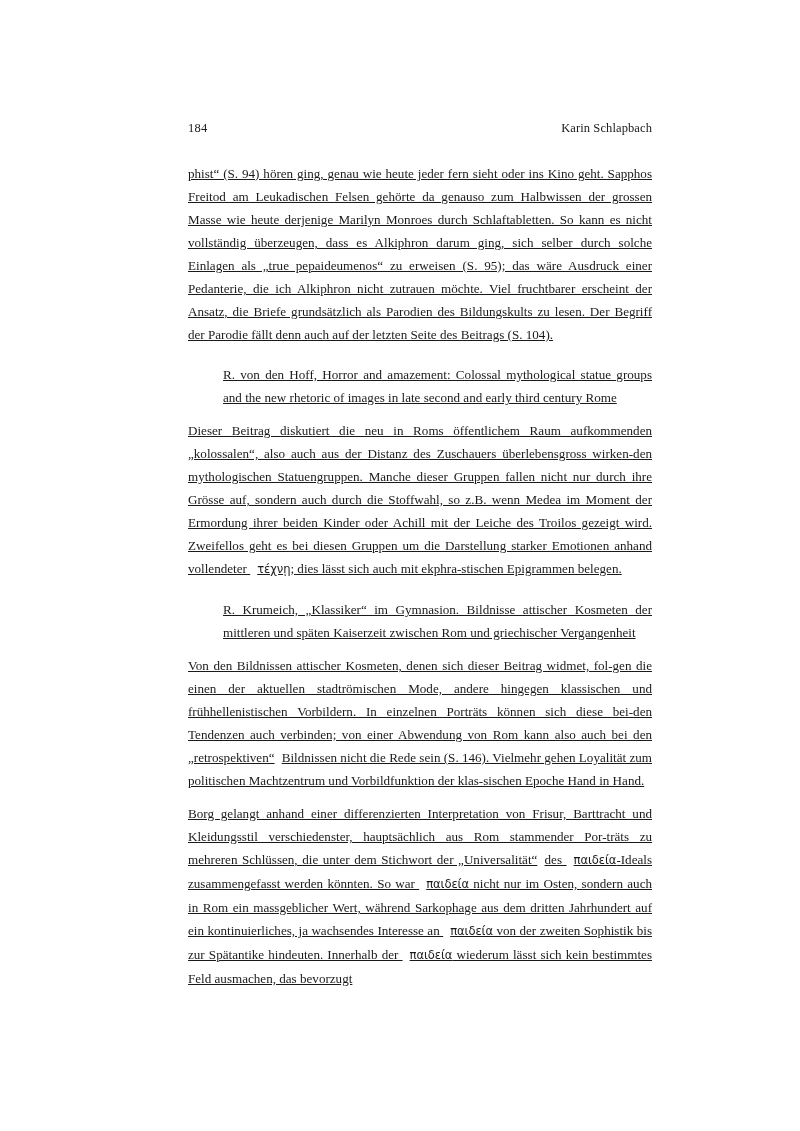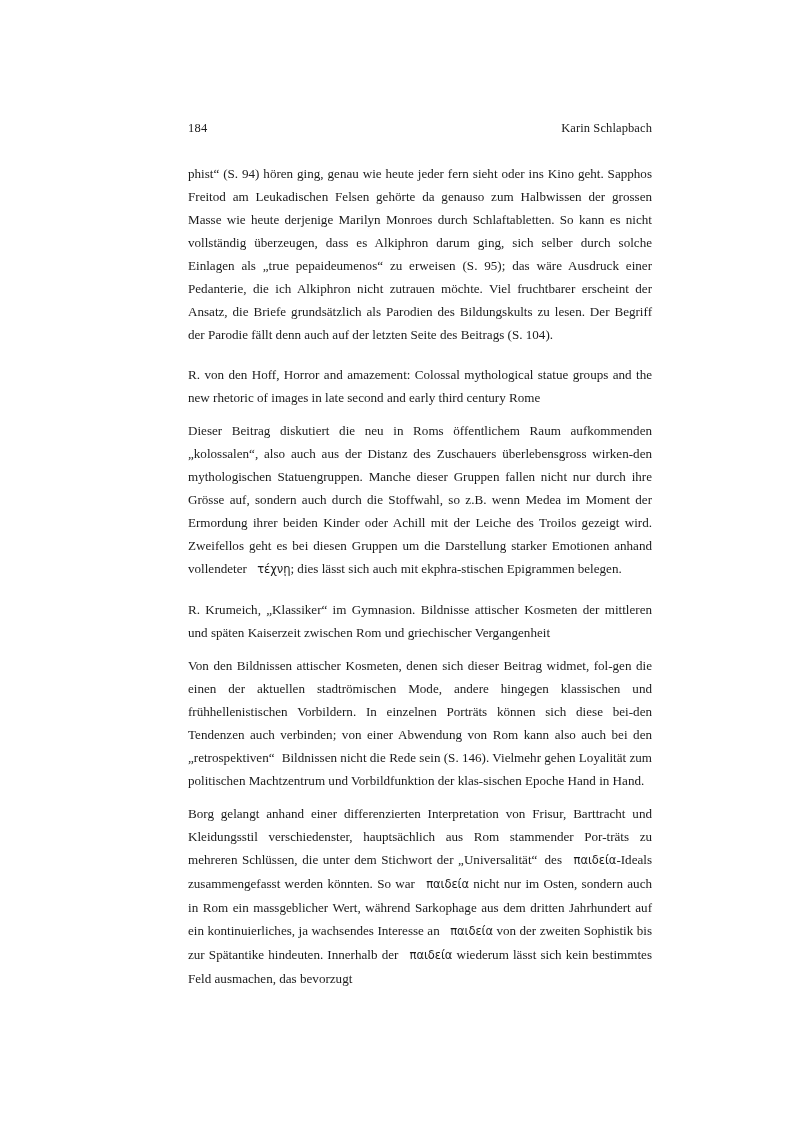--- a/index.html
+++ b/index.html
@@ -15,20 +15,21 @@
     margin: 0 auto;
     overflow: hidden;
     font-family: "Liberation Serif", "DejaVu Serif", serif;
     color: #1a1a1a;
   }
   .content {
     position: absolute;
     left: 188px;
     top: 118px;
     width: 464px;
+    text-decoration: underline;
   }
   .running-head {
     position: relative;
     height: 20px;
     font-size: 12.5px;
     line-height: 20px;
     margin-bottom: 24px;
   }
   .folio {
     position: absolute;
@@ -50,20 +51,21 @@
     margin: 0 0 0 0;
     font-size: 13.1px;
     line-height: 23px;
     text-align: justify;
     text-justify: inter-word;
     hyphens: manual;
     -webkit-hyphens: manual;
   }
   p.body.gap-large {
     margin-top: 17px;
+    margin-left: 35px;
   }
   p.body.gap-small {
     margin-top: 10px;
   }
   .gk {
     font-family: "DejaVu Sans", sans-serif;
     font-size: 11.6px;
     letter-spacing: -0.1px;
     margin-left: 7px;
   }

